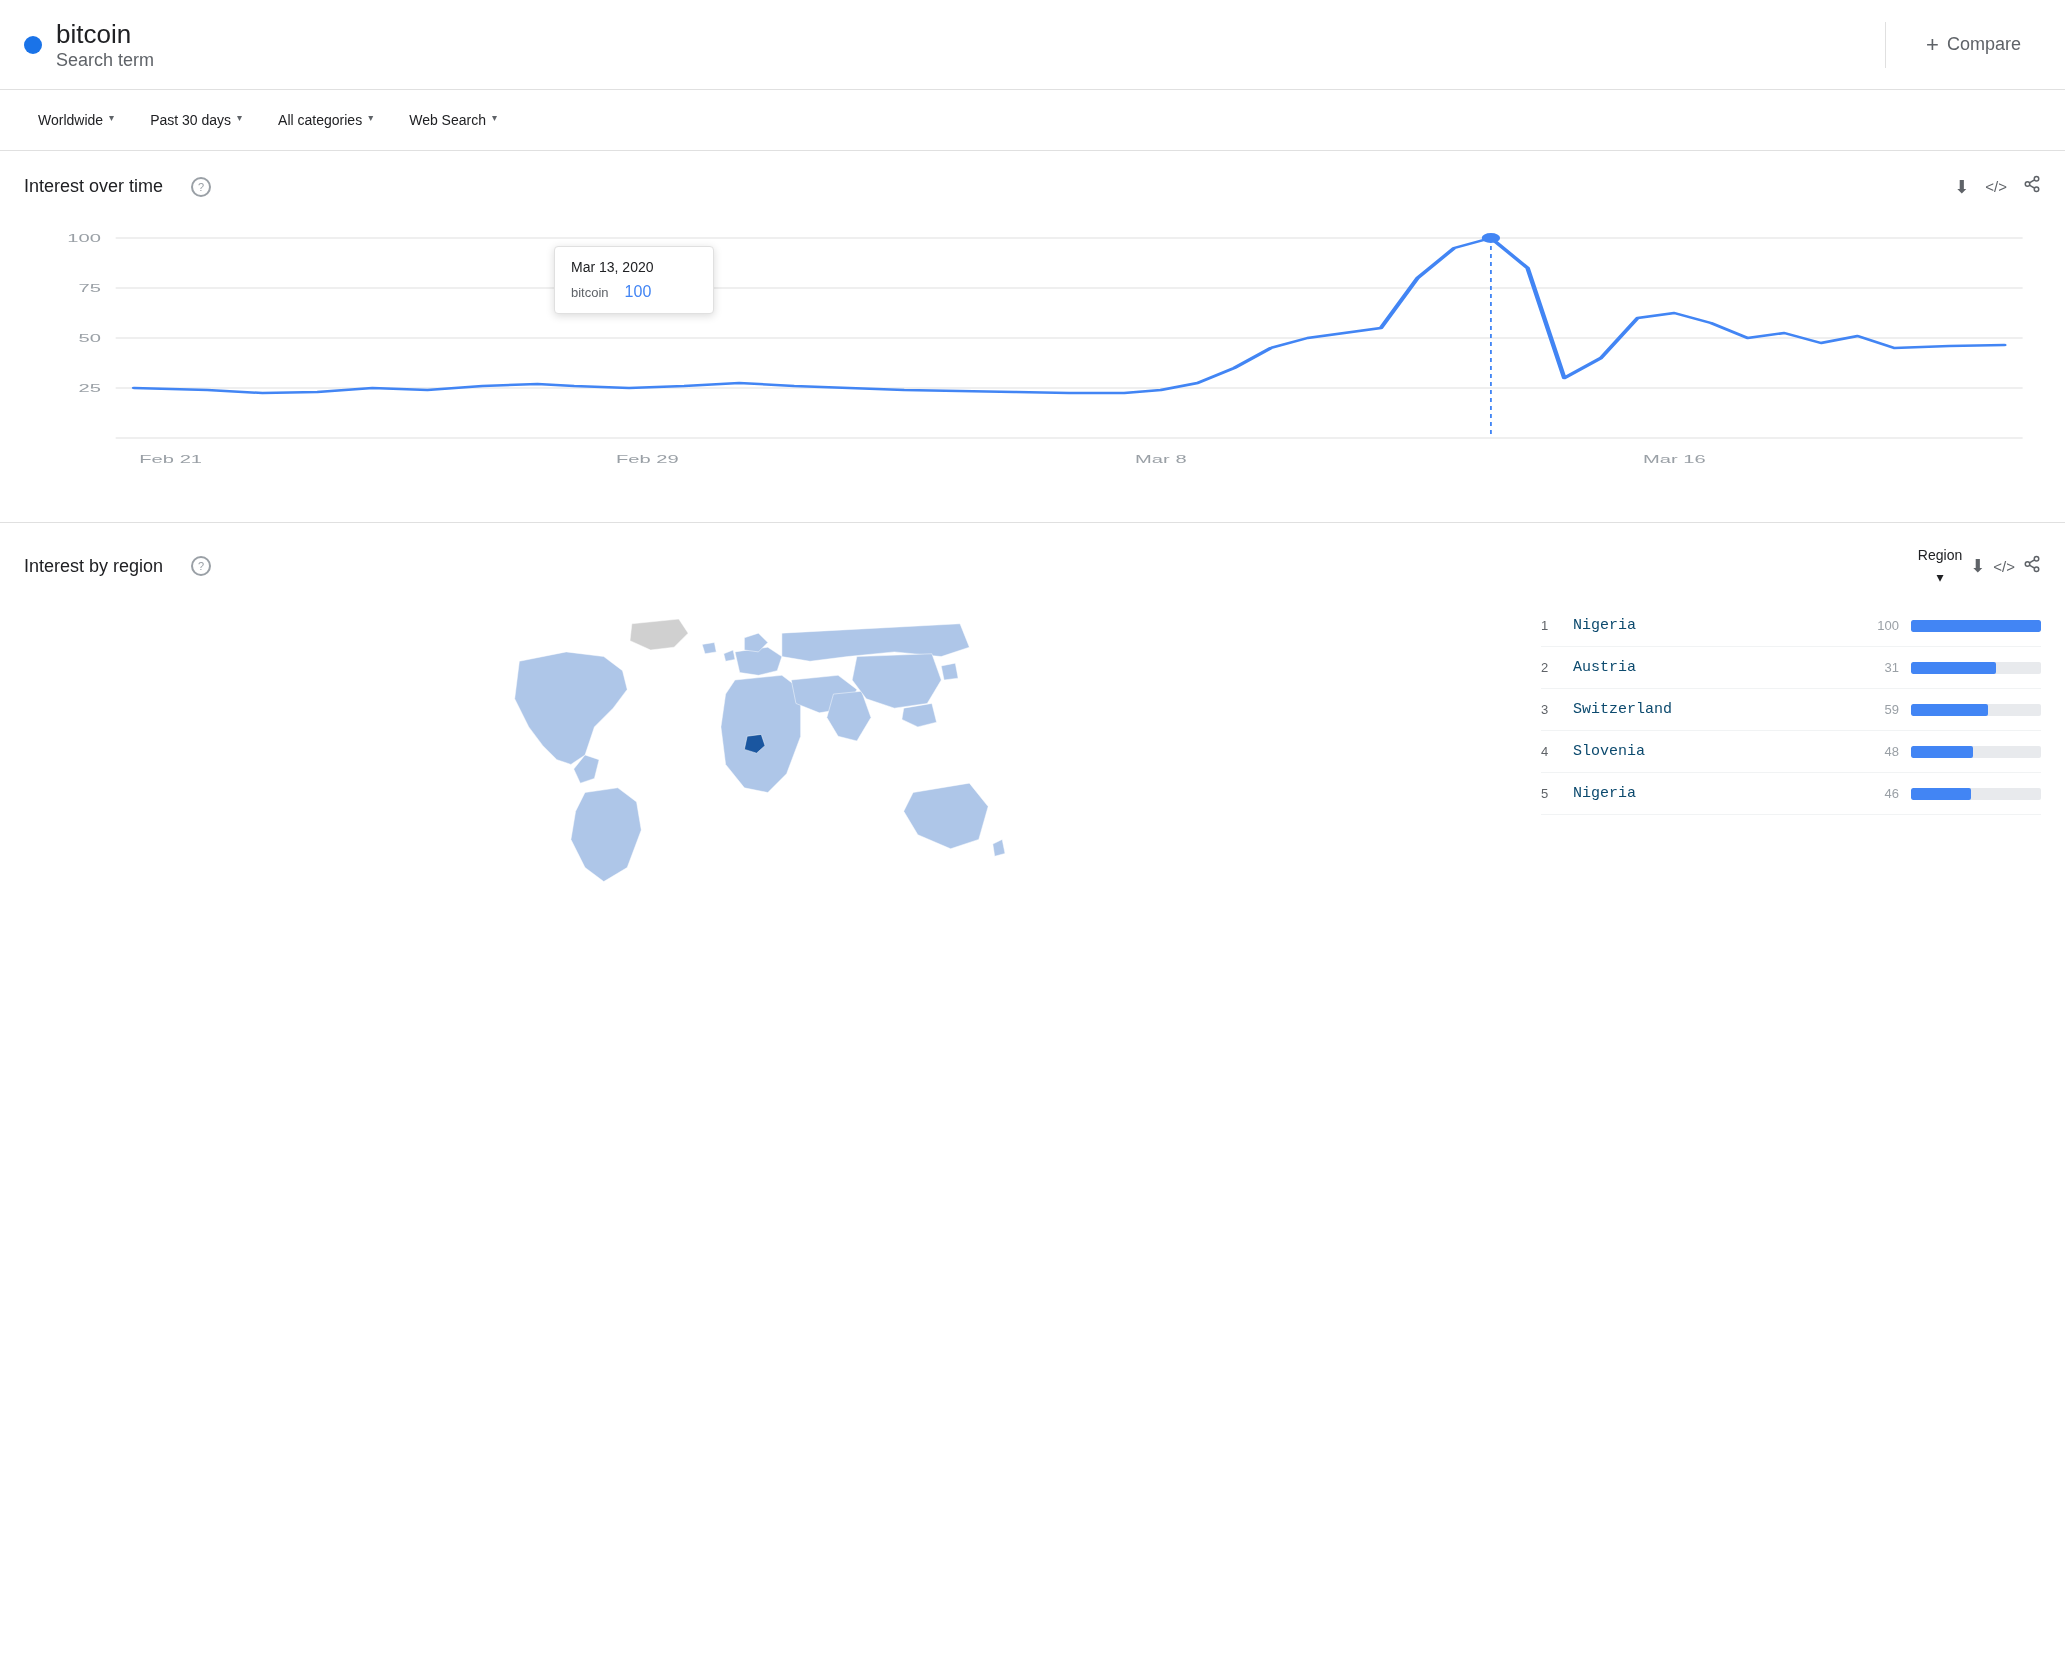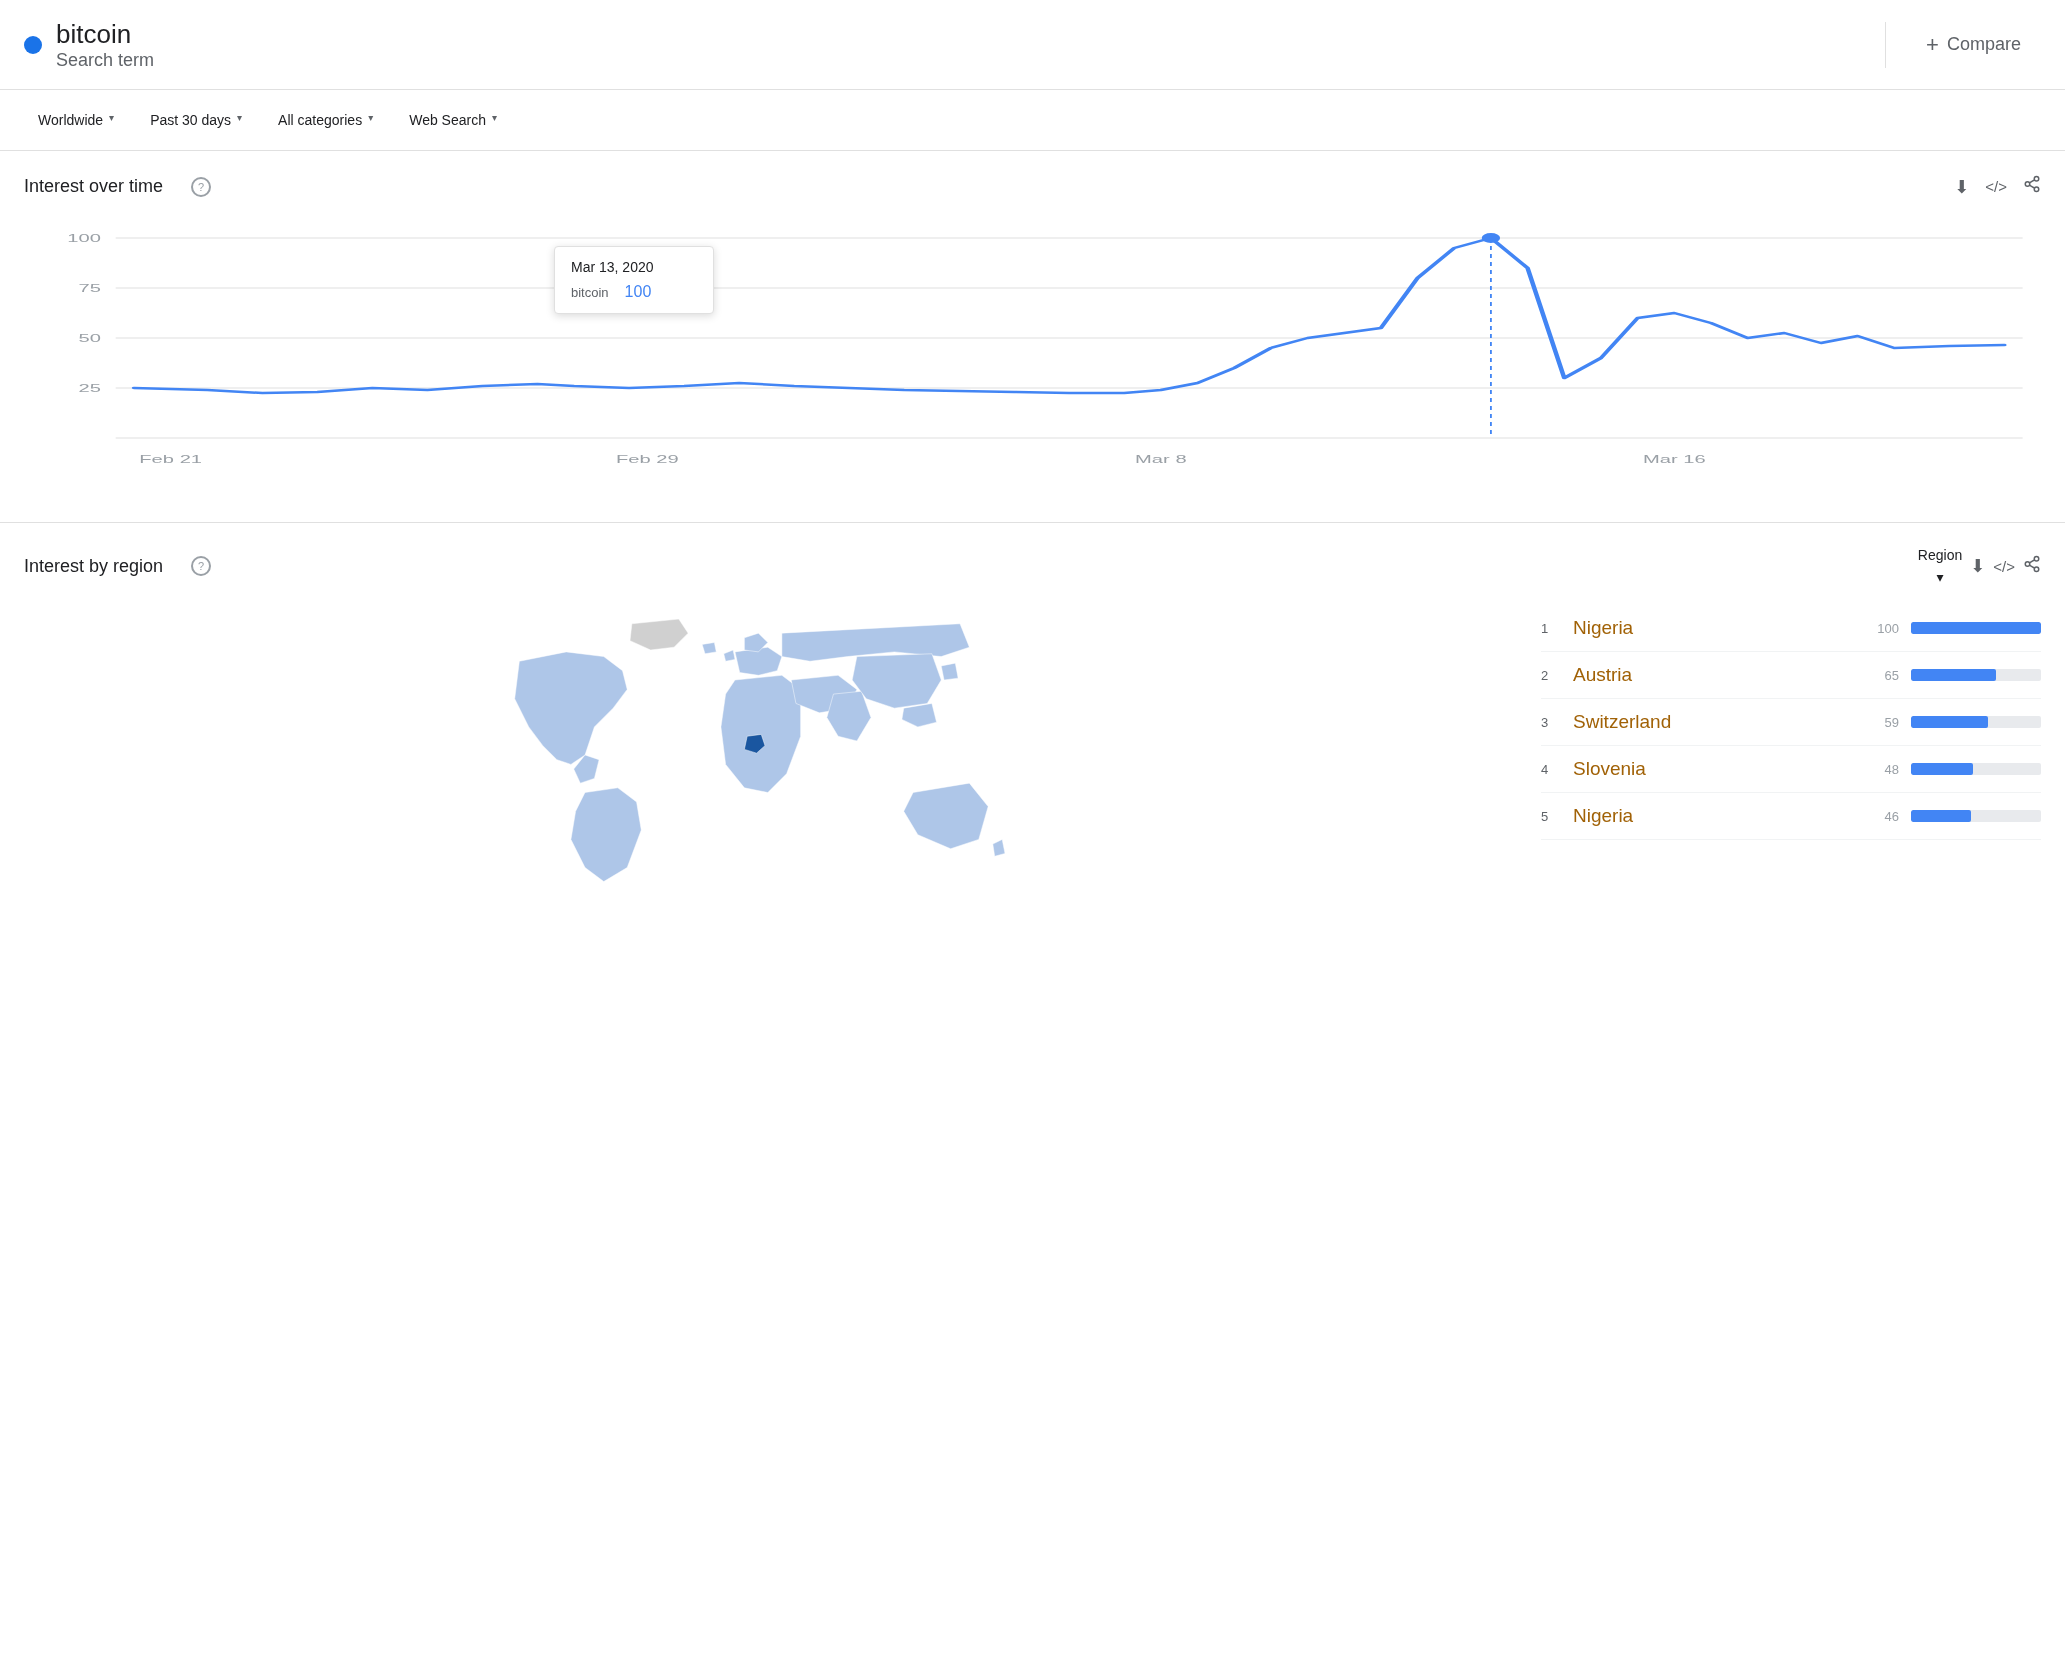--- a/index.html
+++ b/index.html
@@ -43,21 +43,21 @@
     .tooltip-term { color: #5f6368; }
     .tooltip-value { color: #4285f4; font-weight: 500; font-size: 16px; }
 
     
     .region-section { padding: 24px; }
     .region-content { display: flex; gap: 20px; margin-top: 20px; }
     .map-container { flex: 1; min-height: 320px; position: relative; }
     .region-list { width: 500px; }
     .region-item { display: flex; align-items: center; padding: 12px 0; border-bottom: 1px solid #f1f3f4; gap: 12px; }
     .region-rank { width: 20px; color: #5f6368; font-size: 13px; }
-    .region-name { flex: 1; font-size: 19px; color: #a16207; }
+    .region-name { flex: 1; font-size: 15px; color: #0c4a6e; font-family: Liberation Mono, monospace; }
     .region-value { color: #9aa0a6; font-size: 13px; width: 36px; text-align: right; }
     .region-bar-container { width: 130px; height: 12px; background: #e8eaed; border-radius: 2px; overflow: hidden; }
     .region-bar { height: 100%; background: #4285f4; border-radius: 2px; }
 
     .region-header-right { display: flex; align-items: center; gap: 8px; }
     .region-dropdown { display: flex; align-items: center; gap: 6px; font-size: 14px; color: #202124; cursor: pointer; border: none; background: none; flex-direction: column; }
 
     
     .world-map { width: 100%; height: 300px; }
   </style>
@@ -272,21 +272,21 @@
     <span class="region-rank">1</span>
     <span class="region-name">Nigeria</span>
     <span class="region-value">100</span>
     <div class="region-bar-container">
       <div class="region-bar" style="width:100%"></div>
     </div>
   </div>
         <div class="region-item">
     <span class="region-rank">2</span>
     <span class="region-name">Austria</span>
-    <span class="region-value">65</span>
+    <span class="region-value">31</span>
     <div class="region-bar-container">
       <div class="region-bar" style="width:65%"></div>
     </div>
   </div>
         <div class="region-item">
     <span class="region-rank">3</span>
     <span class="region-name">Switzerland</span>
     <span class="region-value">59</span>
     <div class="region-bar-container">
       <div class="region-bar" style="width:59%"></div>

